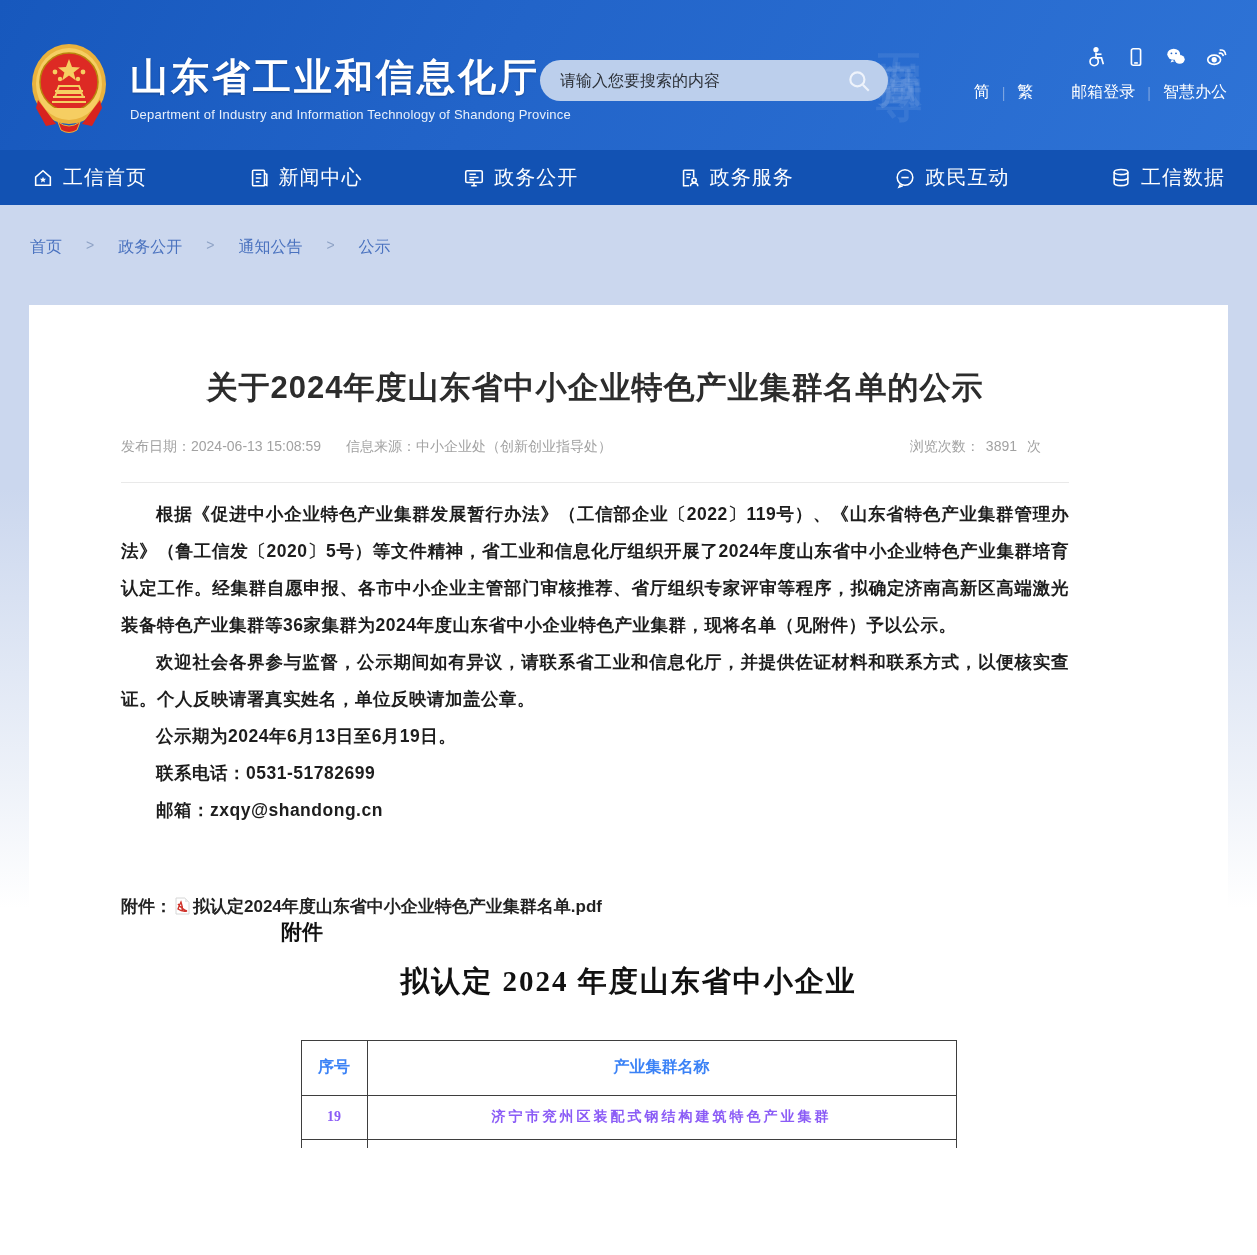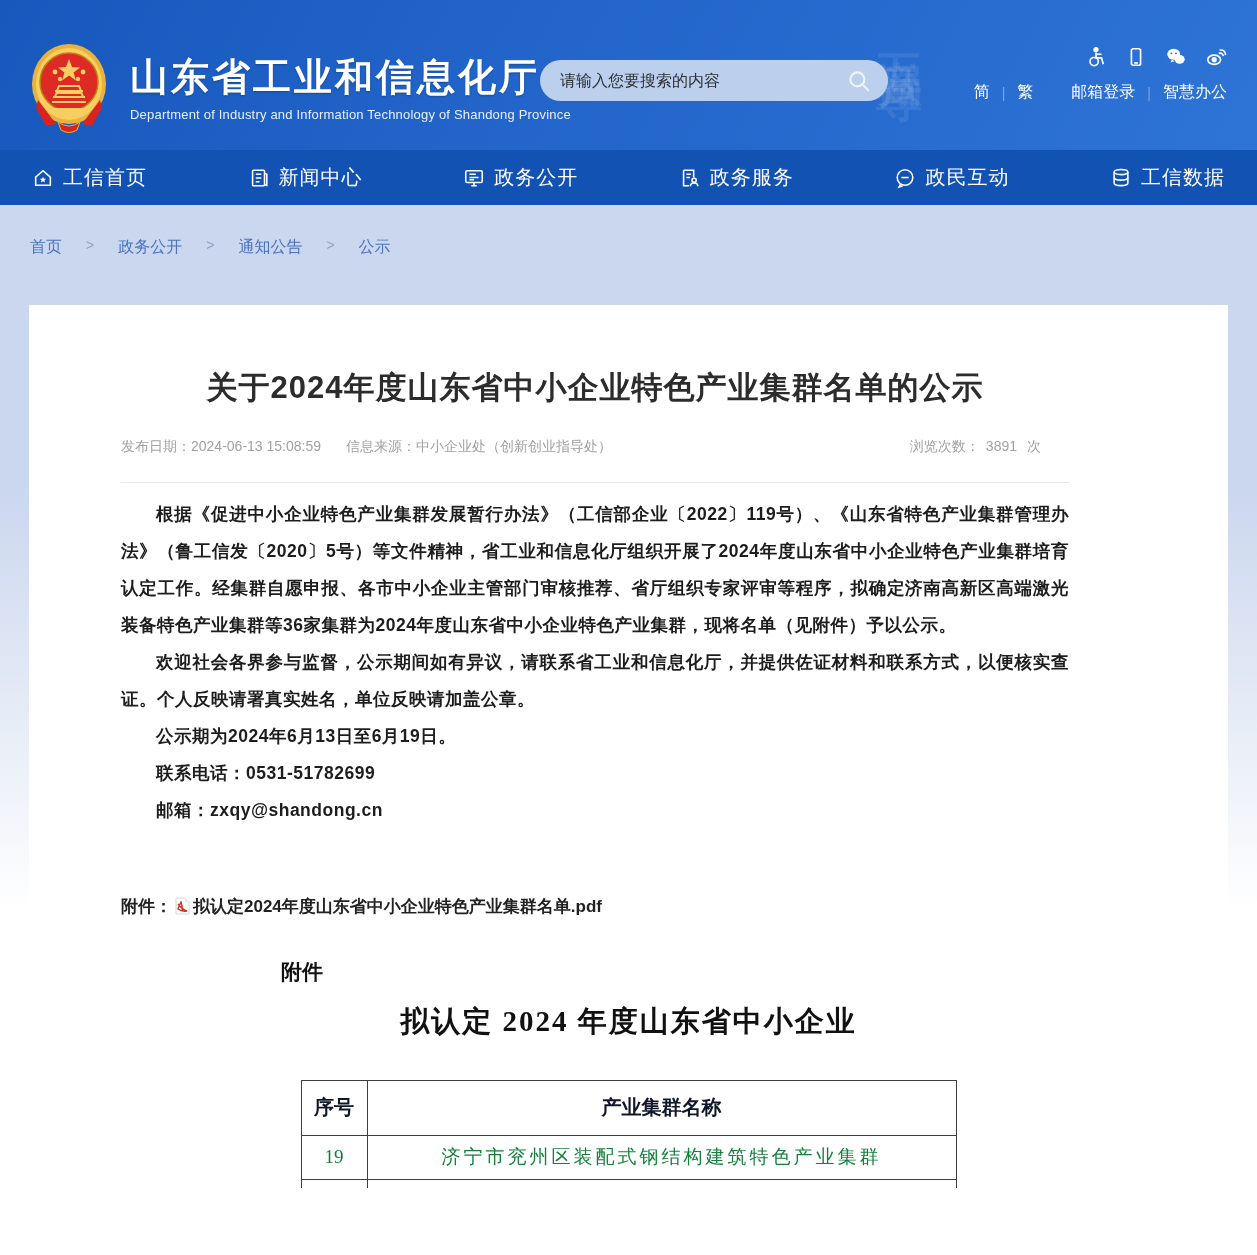--- a/index.html
+++ b/index.html
@@ -92,33 +92,33 @@
     text-align:justify; text-indent:2em; letter-spacing:0.5px;
   }
 
   .attachment-line {
     margin-top:66px; display:flex; align-items:center; font-size:17px; font-weight:600; color:#222;
   }
   .pdf-icon { width:17px; height:18px; margin:0 2px; display:inline-block; }
   .attachment-link { color:#222; text-decoration:none; cursor:pointer; }
 
   
-  .doc-section { margin-top:40px; }
+  .doc-section { }
   .doc-heading { margin-left:252px; font-size:21px; font-weight:700; color:#111; }
   .doc-title {
     margin-top:12px; text-align:center;
     font-family:"Liberation Serif","DejaVu Serif",serif;
     font-size:29px; font-weight:700; color:#111; line-height:46px; letter-spacing:2px;
   }
   .doc-table { border-collapse:collapse; margin:36px auto 0; width:656px; table-layout:fixed;
     font-family:"Liberation Serif","DejaVu Serif",serif; }
   .doc-table td, .doc-table th { border:1px solid #3e3e3e; text-align:center; }
   .doc-table .col-no { width:66px; }
-  .doc-table thead th { height:55px; font-size:20px; font-weight:700; color:#0f172a; }
-  .doc-table tbody td { height:44px; font-size:19px; color:#15803d; }
+  .doc-table thead th { height:55px; font-size:16px; font-weight:700; color:#3b82f6; }
+  .doc-table tbody td { height:44px; font-size:14px; color:#8b5cf6;font-weight:bold; }
   .doc-table tbody .cluster-name { letter-spacing:3px; }
   .doc-table tr.stub td { height:9px; border-bottom:none; }
 </style>
 </head>
 <body>
 
 <div class="page">
 
   <div class="header">
     <div class="watermark">五嶽獨尊</div>

